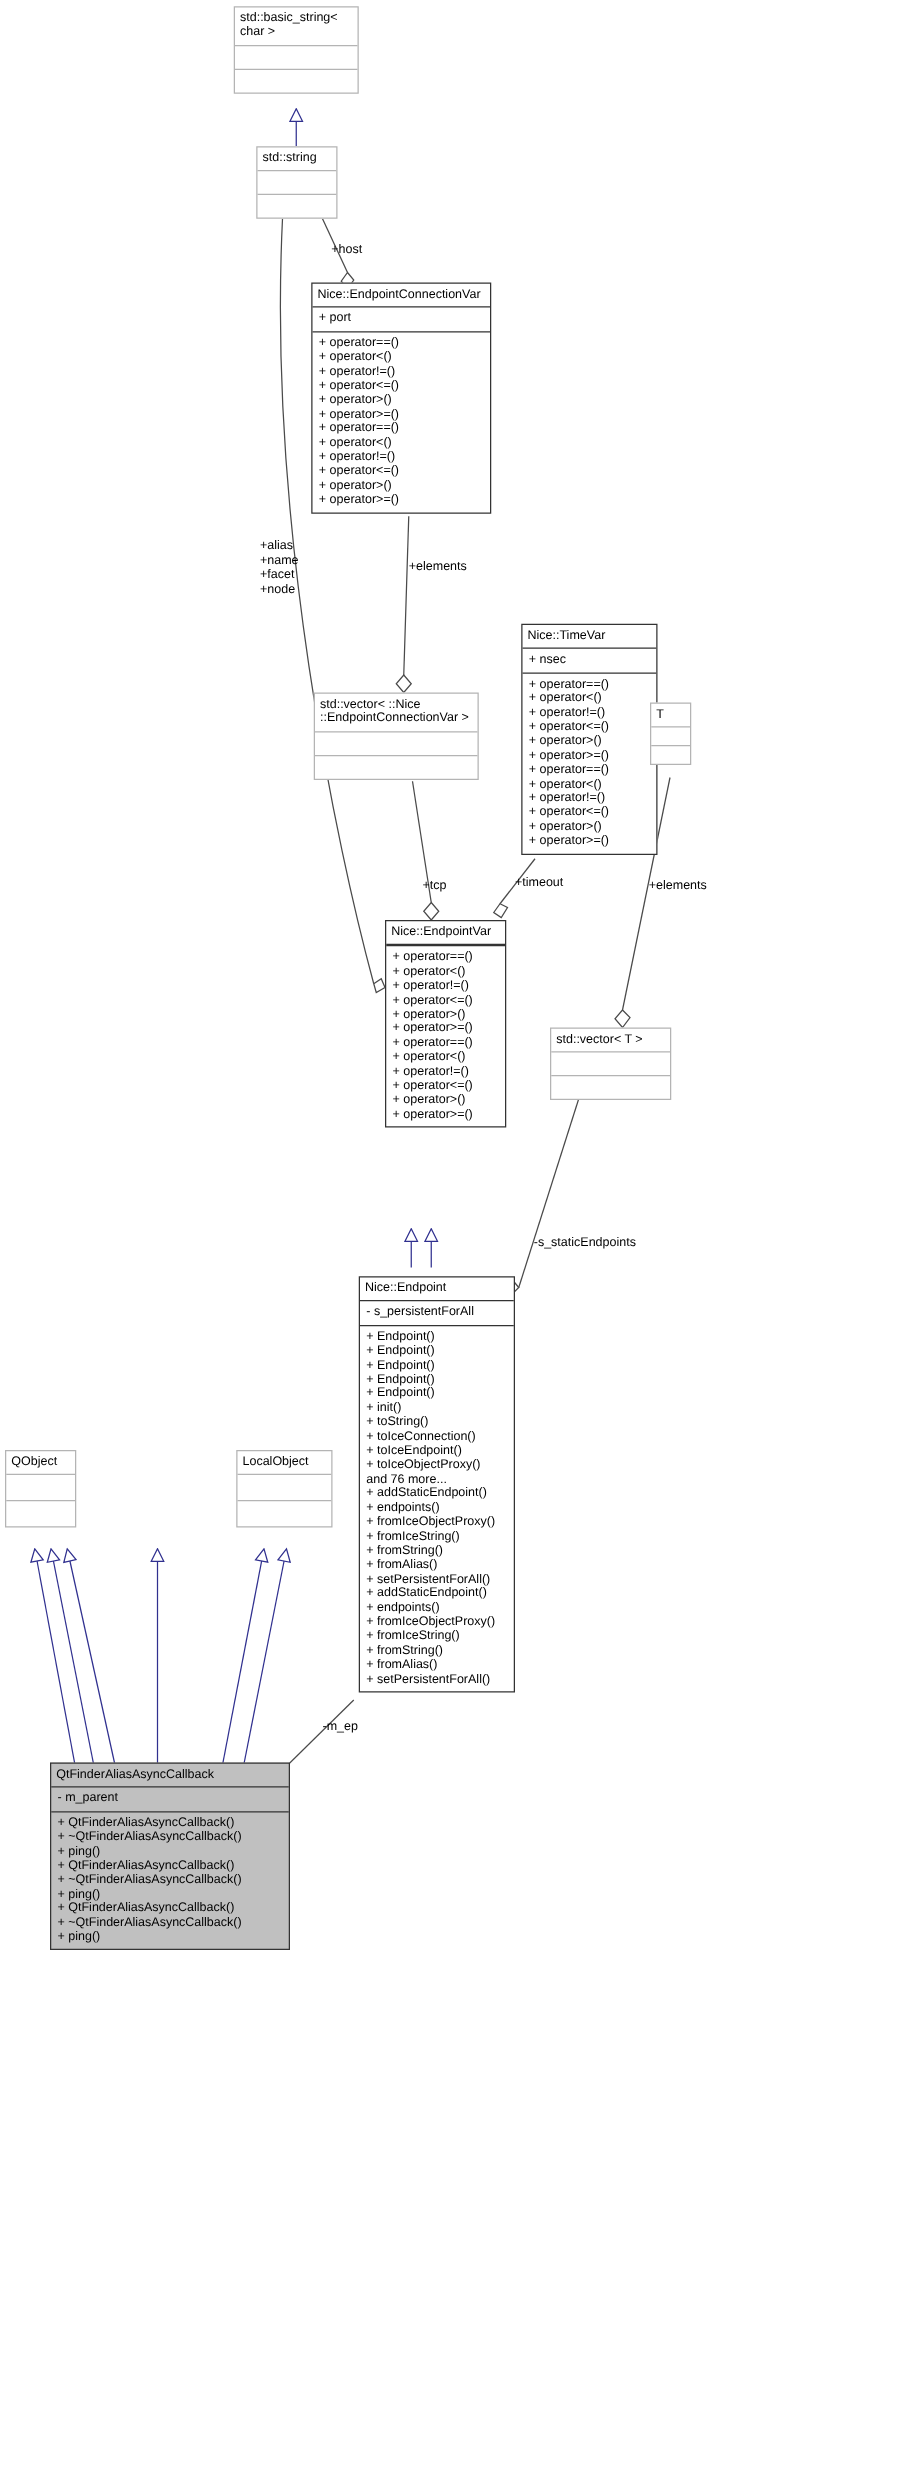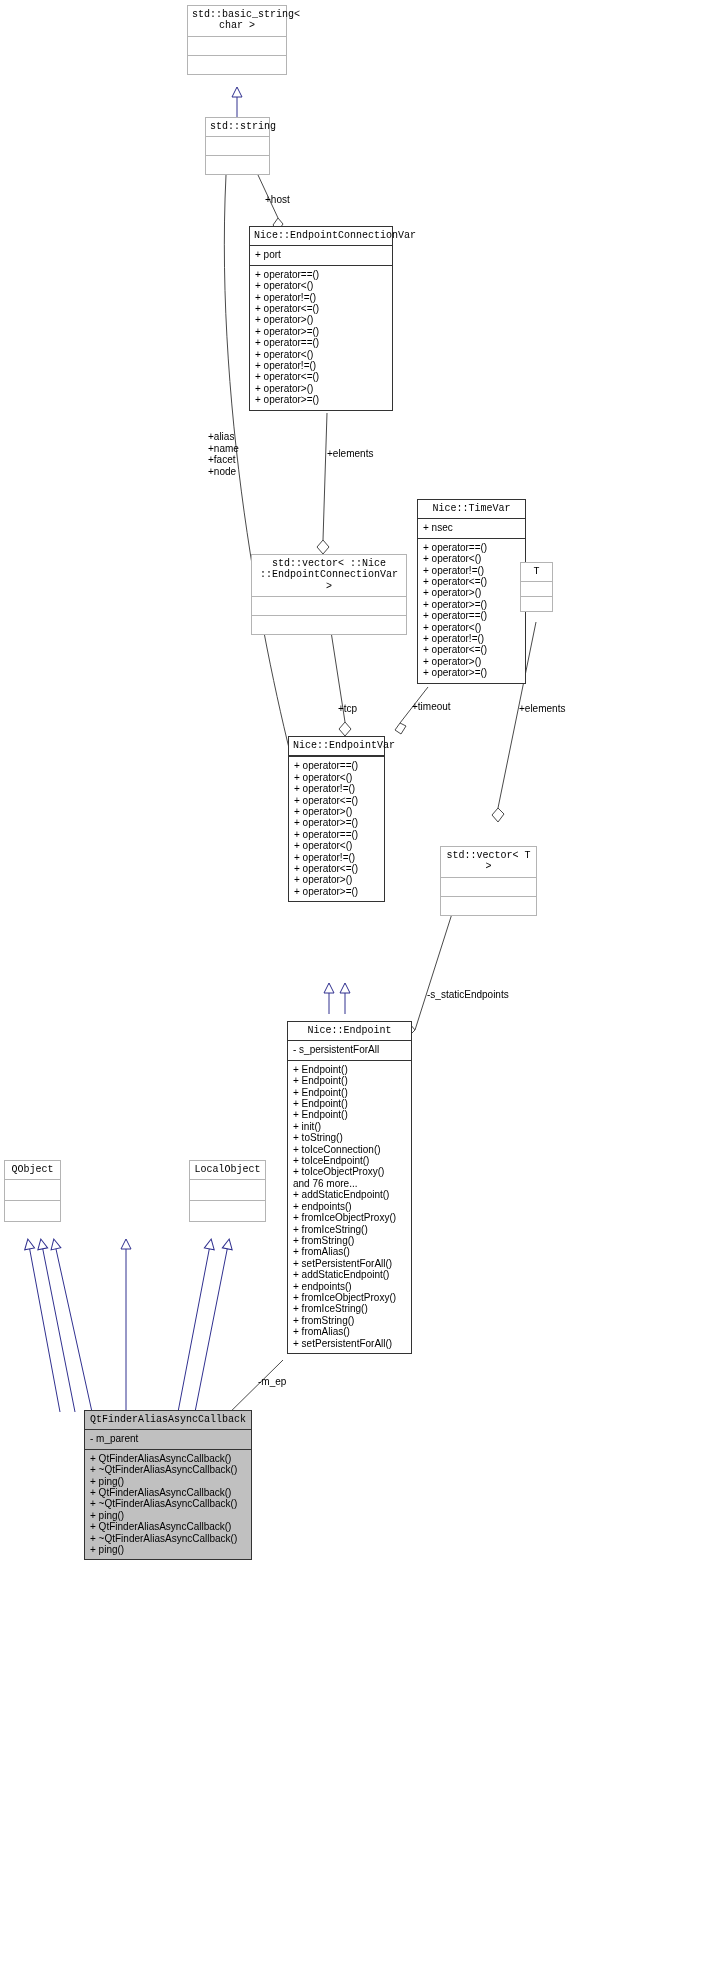--- a/index.html
+++ b/index.html
@@ -37,24 +37,22 @@
     background: #ffffff;
     border: 1px solid #b4b4b4;
     font-size: 10px;
     line-height: 11.4px;
     color: #000000;
   }
   .uml-box.solid   { border-color: #333333; }
   .uml-box.filled  { background: #c0c0c0; border-color: #333333; }
 
   .uml-title {
-    text-align: center;
     padding: 3px 4px 4px 4px;
     white-space: pre-line;
-    font-family: Liberation Mono, monospace;
   }
   .uml-sep {
     height: 0;
     border-top: 1px solid #b4b4b4;
   }
   .solid .uml-sep, .filled .uml-sep { border-top-color: #333333; }
 
   .uml-attrs, .uml-ops {
     padding: 3px 4px 4px 5px;
   }
@@ -206,21 +204,21 @@
         <div class="uml-row">+ operator&gt;=()</div>
         <div class="uml-row">+ operator==()</div>
         <div class="uml-row">+ operator&lt;()</div>
         <div class="uml-row">+ operator!=()</div>
         <div class="uml-row">+ operator&lt;=()</div>
         <div class="uml-row">+ operator&gt;()</div>
         <div class="uml-row">+ operator&gt;=()</div>
       </div>
   </div>
 
-  <div class="uml-box" style="left:251px; top:554px; width:156px;">
+  <div class="uml-box" style="left:251px; top:554px; width:132px;">
     <div class="uml-title">std::vector&lt; ::Nice
 ::EndpointConnectionVar &gt;</div>
     <div class="uml-sep"></div>
     <div class="uml-attrs empty"></div>
     <div class="uml-sep"></div>
     <div class="uml-ops empty"></div>
   </div>
 
   <div class="uml-box solid" style="left:417px; top:499px; width:109px;">
     <div class="uml-title">Nice::TimeVar</div>
@@ -246,29 +244,29 @@
   </div>
 
   <div class="uml-box" style="left:520px; top:562px; width:33px;">
     <div class="uml-title">T</div>
     <div class="uml-sep"></div>
     <div class="uml-attrs empty" style="height:14px;"></div>
     <div class="uml-sep"></div>
     <div class="uml-ops empty" style="height:14px;"></div>
   </div>
 
-  <div class="uml-box" style="left:440px; top:822px; width:97px;margin-top:24px;">
+  <div class="uml-box" style="left:440px; top:822px; width:97px;">
     <div class="uml-title">std::vector&lt; T &gt;</div>
     <div class="uml-sep"></div>
     <div class="uml-attrs empty"></div>
     <div class="uml-sep"></div>
     <div class="uml-ops empty"></div>
   </div>
 
-  <div class="uml-box solid" style="left:288px; top:736px; width:97px;">
+  <div class="uml-box solid" style="left:308px; top:736px; width:97px;">
     <div class="uml-title">Nice::EndpointVar</div>
     <div class="uml-sep"></div>
     <div class="uml-sep"></div>
     <div class="uml-ops">
         <div class="uml-row">+ operator==()</div>
         <div class="uml-row">+ operator&lt;()</div>
         <div class="uml-row">+ operator!=()</div>
         <div class="uml-row">+ operator&lt;=()</div>
         <div class="uml-row">+ operator&gt;()</div>
         <div class="uml-row">+ operator&gt;=()</div>
@@ -327,21 +325,21 @@
 
 
   <div class="uml-box" style="left:189px; top:1160px; width:77px;">
     <div class="uml-title">LocalObject</div>
     <div class="uml-sep"></div>
     <div class="uml-attrs empty" style="height:20px;"></div>
     <div class="uml-sep"></div>
     <div class="uml-ops empty" style="height:20px;"></div>
   </div>
 
-  <div class="uml-box filled" style="left:40px; top:1410px; width:168px;margin-left:44px;">
+  <div class="uml-box filled" style="left:40px; top:1410px; width:192px;">
     <div class="uml-title">QtFinderAliasAsyncCallback</div>
     <div class="uml-sep"></div>
     <div class="uml-attrs">
         <div class="uml-row">- m_parent</div>
       </div>
     <div class="uml-sep"></div>
     <div class="uml-ops">
         <div class="uml-row">+ QtFinderAliasAsyncCallback()</div>
         <div class="uml-row">+ ~QtFinderAliasAsyncCallback()</div>
         <div class="uml-row">+ ping()</div>

